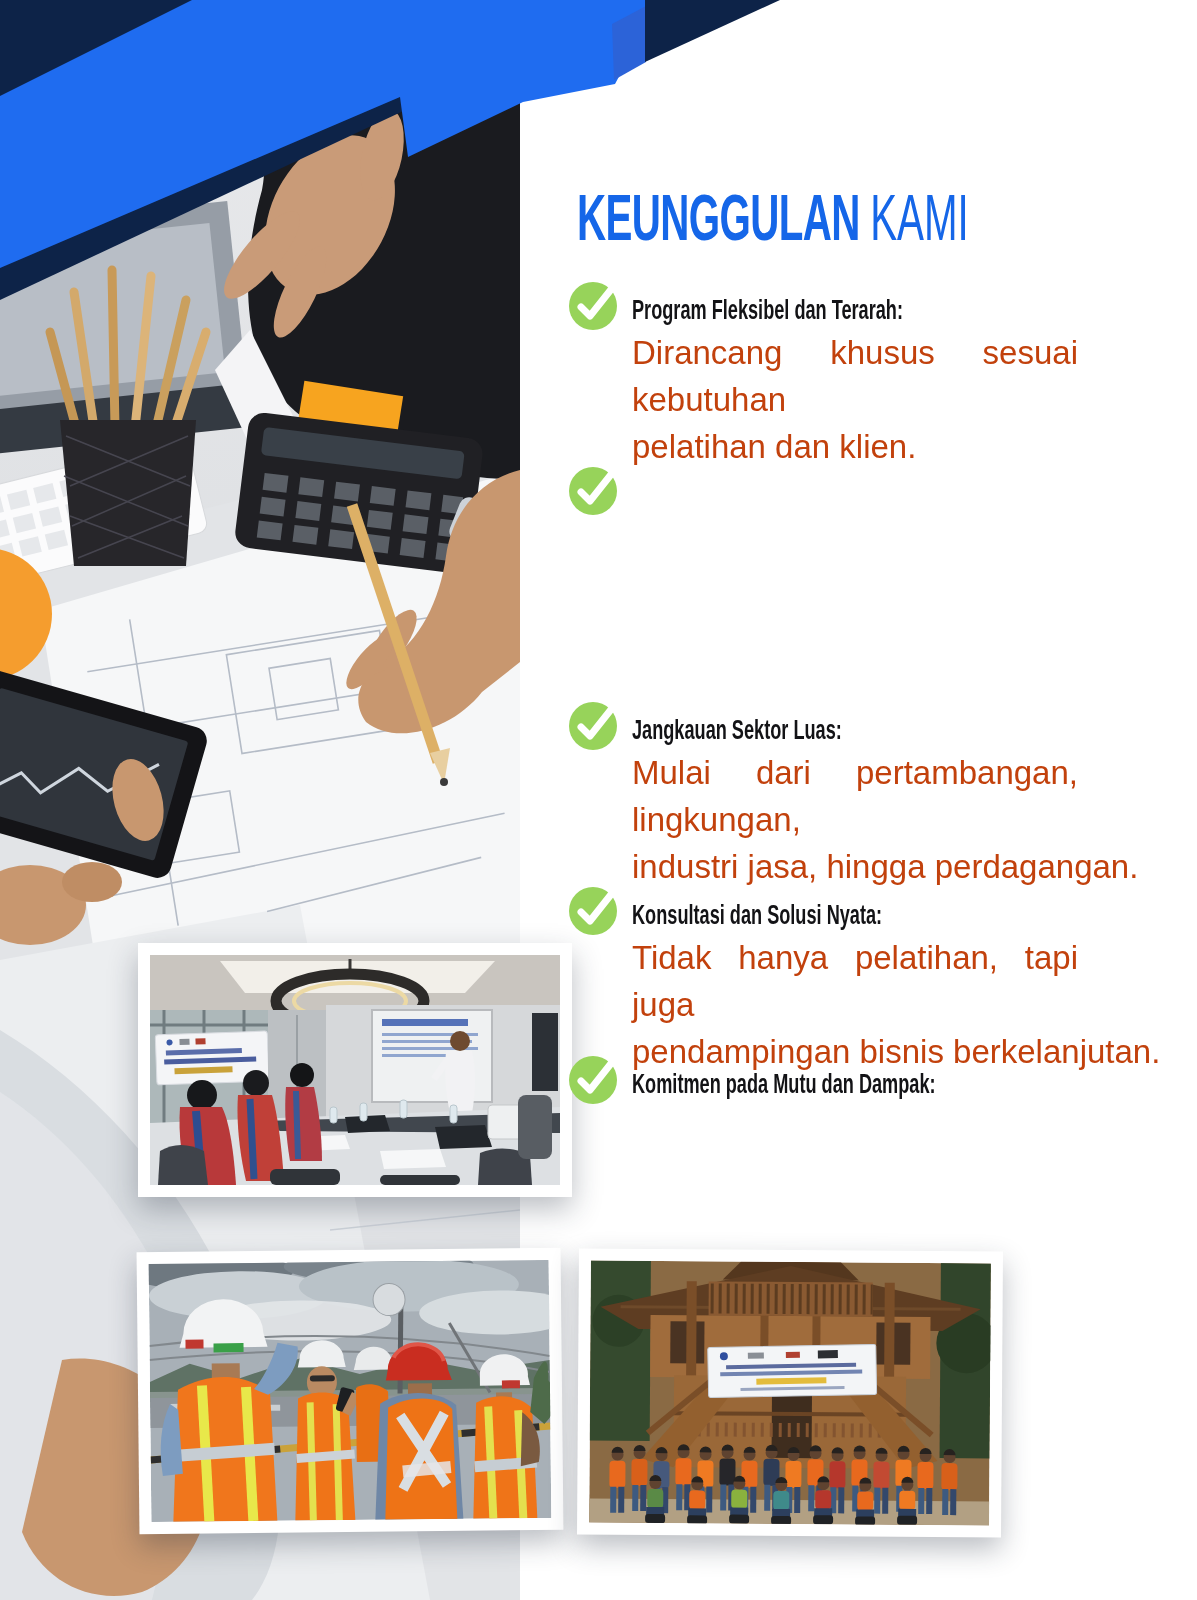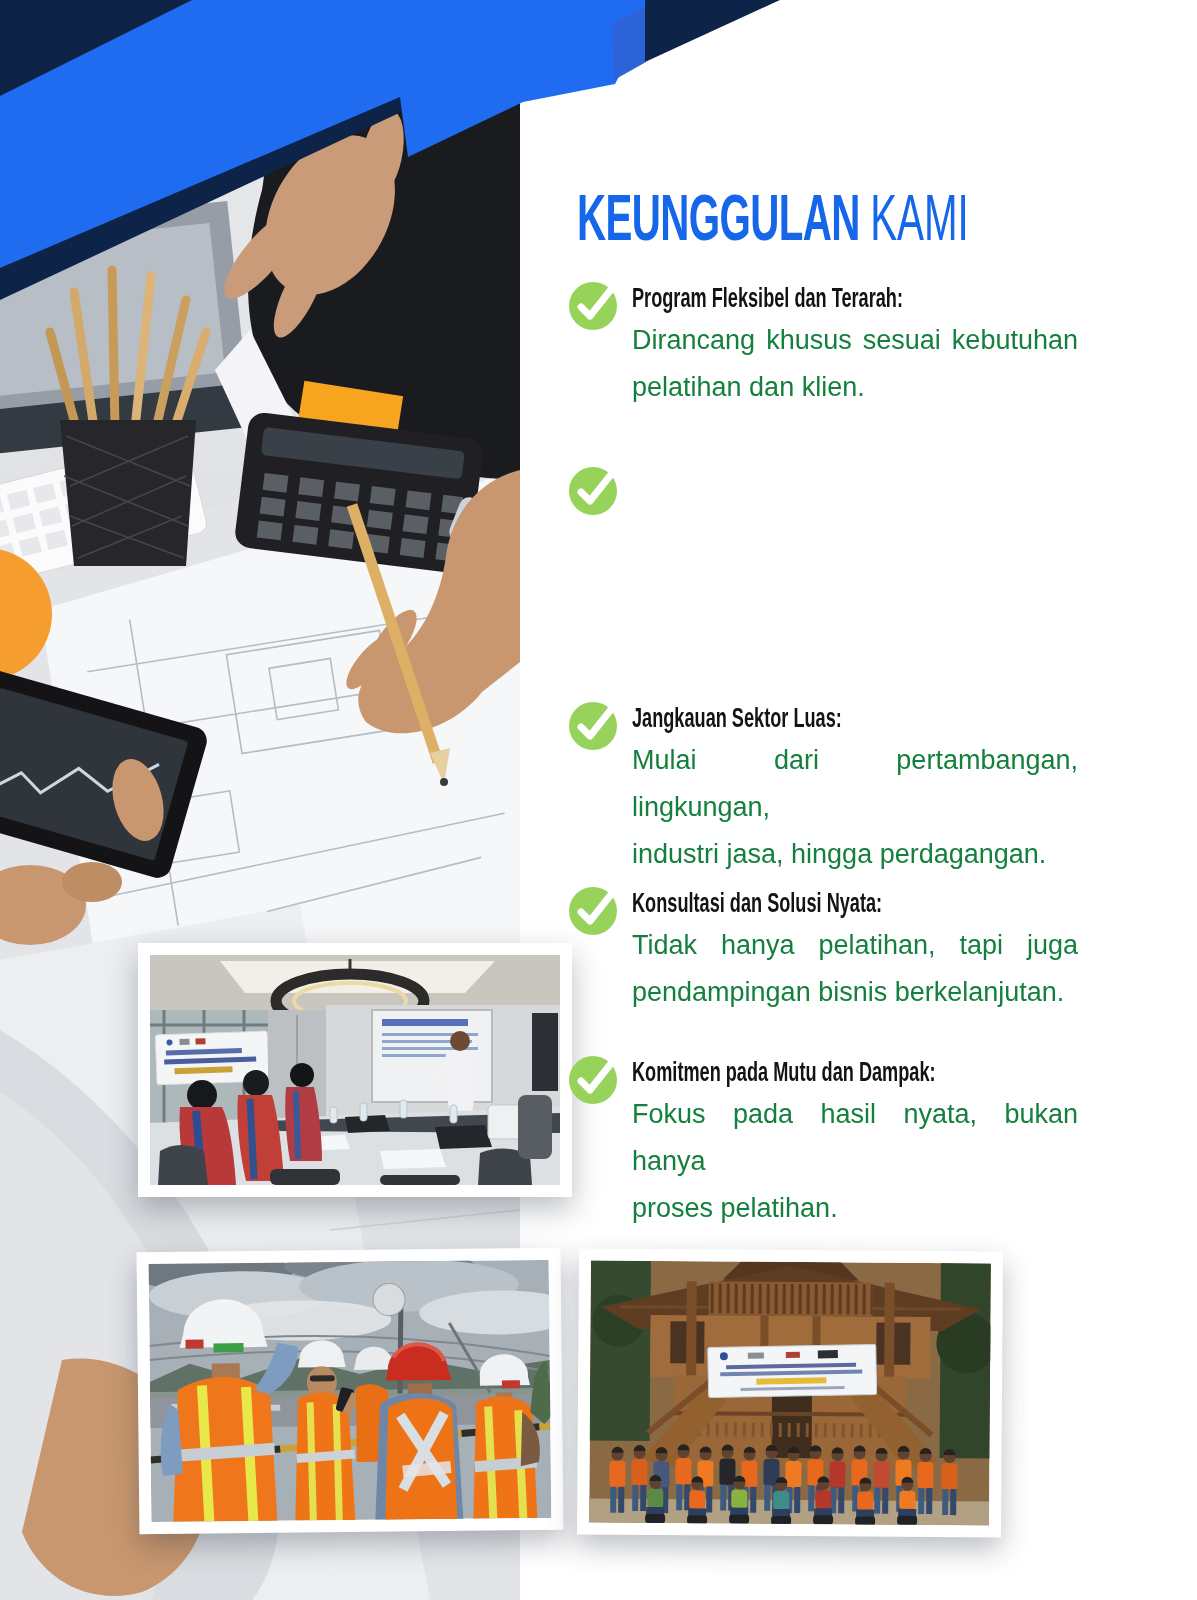--- a/index.html
+++ b/index.html
@@ -18,25 +18,25 @@
   #ph-workers{left:138px;top:1250px;transform:rotate(-0.6deg);}
   #ph-group{left:578px;top:1250px;transform:rotate(0.4deg);}
   
   .title{position:absolute;left:577px;top:186px;z-index:4;white-space:nowrap;
          font-size:64px;font-weight:bold;color:#1566e8;letter-spacing:-1px;
          transform:scaleX(0.63);transform-origin:left top;line-height:1.0;}
   .title .light{font-weight:400;letter-spacing:0px;}
   
   .bullet{position:absolute;left:563px;width:520px;z-index:4;}
   .check{position:absolute;left:5px;top:-2px;width:56px;height:56px;overflow:visible;}
-  .btext{margin-left:69px;width:446px;}
+  .btext{margin-left:69px;width:446px;margin-top:12px;}
   .bhead{font-size:27.5px;font-weight:bold;color:#131316;line-height:33px;
          white-space:nowrap;transform:scaleX(0.66);transform-origin:left top;}
   .bbody{margin-top:3px;}
-  .bline{font-size:27px;line-height:47px;color:#15803d;white-space:nowrap;}
+  .bline{font-size:33px;line-height:47px;color:#c2410c;white-space:nowrap;}
   .jline{white-space:normal;text-align:justify;text-align-last:justify;}
   #b1{top:281px;} #b2{top:466px;} #b3{top:701px;} #b4{top:886px;} #b5{top:1055px;}
 </style>
 </head>
 <body>
 
 <div class="page">
 
   <div class="photo-bg">
     <svg viewBox="0 0 520 1600" width="520" height="1600">
@@ -211,24 +211,20 @@
     </div>
   </div>
 
   <div class="bullet" id="b5">
     <svg class="check" viewBox="0 0 56 56">
       <circle cx="25" cy="27" r="24" fill="#97d35a"></circle>
       <polyline points="13,28 22,37 45,8" fill="none" stroke="#ffffff" stroke-width="7" stroke-linecap="round" stroke-linejoin="round"></polyline>
     </svg>
     <div class="btext">
       <div class="bhead">Komitmen pada Mutu dan Dampak:</div>
-      <div class="bbody">
-        <div class="bline jline">Fokus pada hasil nyata, bukan hanya</div>
-        <div class="bline">proses pelatihan.</div>
-      </div>
     </div>
   </div>
 
   <div class="polaroid" id="ph-meeting">
     <svg viewBox="0 0 410 230" width="410" height="230">
       <rect width="410" height="230" fill="#cfd2d4"></rect>
       <polygon points="0,0 410,0 410,52 0,62" fill="#c9c5bf"></polygon>
       <polygon points="70,6 345,6 315,38 95,38" fill="#f2efe9"></polygon>
       <line x1="200" y1="4" x2="200" y2="24" stroke="#3a3836" stroke-width="3"></line>
       <ellipse cx="200" cy="46" rx="74" ry="27" fill="none" stroke="#2d2b29" stroke-width="11"></ellipse>

